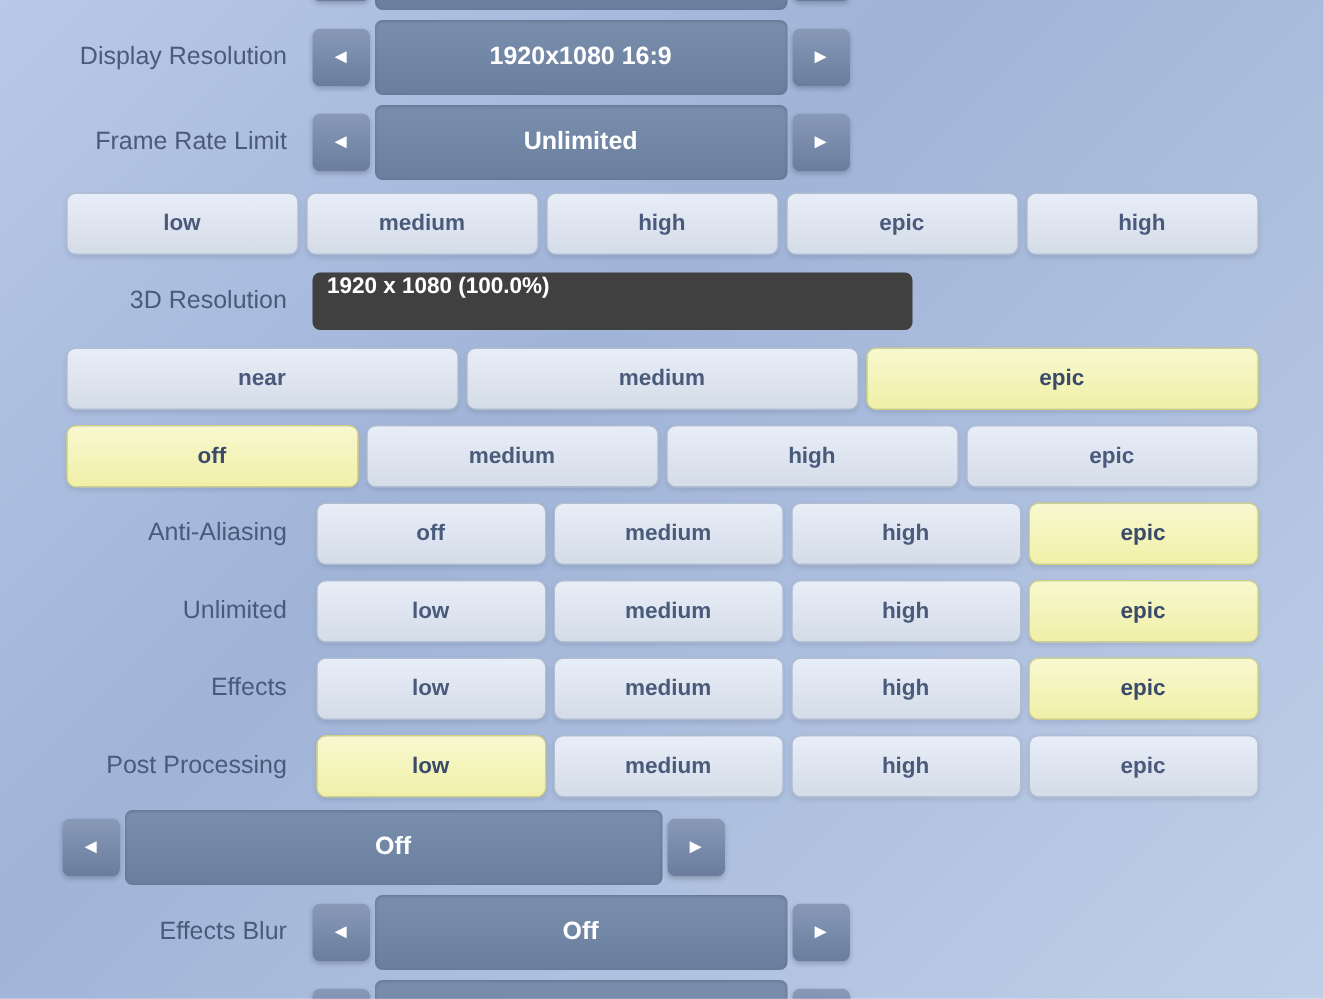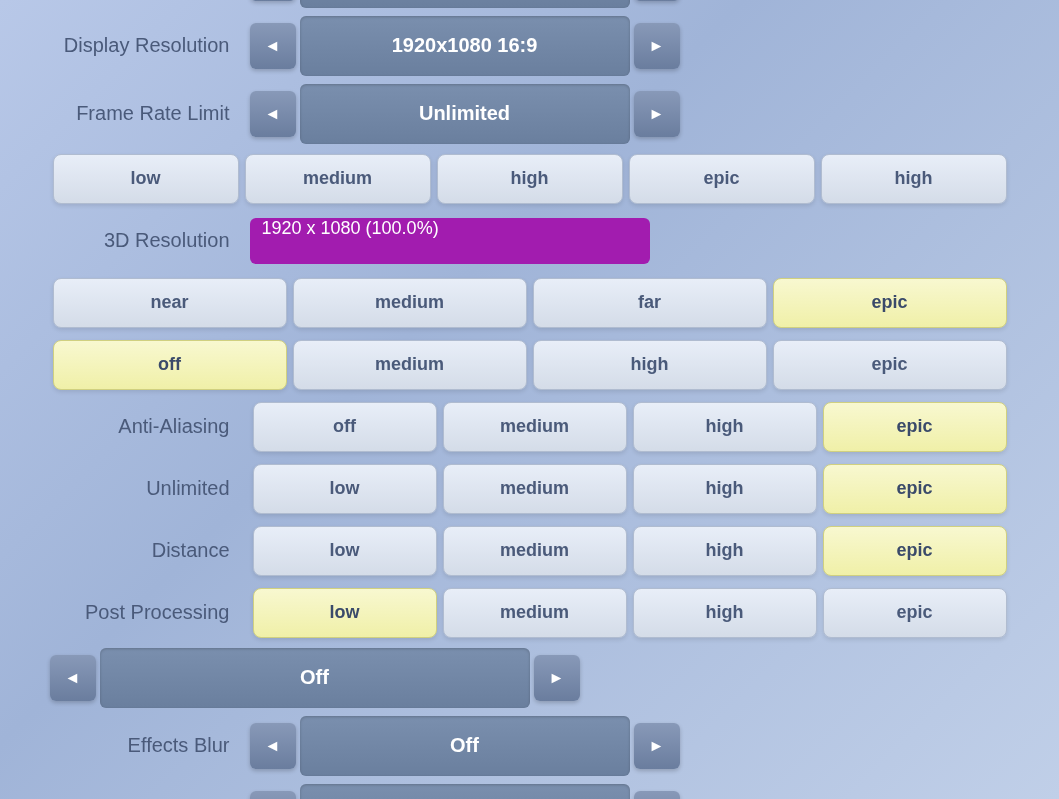--- a/index.html
+++ b/index.html
@@ -77,27 +77,27 @@
       border-radius: 8px;
       cursor: pointer;
       font-size: 18px;
       font-weight: bold;
       color: #4a5a7a;
       margin: 0 3px;
       box-shadow: 0 2px 4px rgba(0,0,0,0.1);
     }
     
     .resolution-input {
-      width: 400px;
+      width: 480px;
       height: 46px;
-      background: #a21caf;
+      background: #404040;
       border: none;
       border-radius: 6px;
       font-size: 18px;
-      font-weight: normal;
+      font-weight: bold;
       color: #fff;
       padding: 0 12px;
       outline: none;
       cursor: pointer;
     }
     
     .option-btn {
       flex: 1;
       height: 50px;
       background: linear-gradient(180deg, #e8eef8 0%, #d4dce8 100%);
@@ -169,21 +169,20 @@
     <div class="setting-control">
       <div class="resolution-input">1920 x 1080 (100.0%)</div>
       <div class="row-spacer"></div>
     </div>
   </div>
 
   <div class="setting-row">
     <div class="setting-control">
       <button class="option-btn">near</button>
       <button class="option-btn">medium</button>
-      <button class="option-btn">far</button>
       <button class="option-btn selected-yellow">epic</button>
     </div>
   </div>
 
   <div class="setting-row">
     <div class="setting-control">
       <button class="option-btn selected-yellow">off</button>
       <button class="option-btn">medium</button>
       <button class="option-btn">high</button>
       <button class="option-btn">epic</button>
@@ -204,21 +203,21 @@
     <div class="setting-label">Unlimited</div>
     <div class="setting-control">
       <button class="option-btn">low</button>
       <button class="option-btn">medium</button>
       <button class="option-btn">high</button>
       <button class="option-btn selected-yellow">epic</button>
     </div>
   </div>
 
   <div class="setting-row">
-    <div class="setting-label">Distance</div>
+    <div class="setting-label">Effects</div>
     <div class="setting-control">
       <button class="option-btn">low</button>
       <button class="option-btn">medium</button>
       <button class="option-btn">high</button>
       <button class="option-btn selected-yellow">epic</button>
     </div>
   </div>
 
   <div class="setting-row">
     <div class="setting-label">Post Processing</div>

